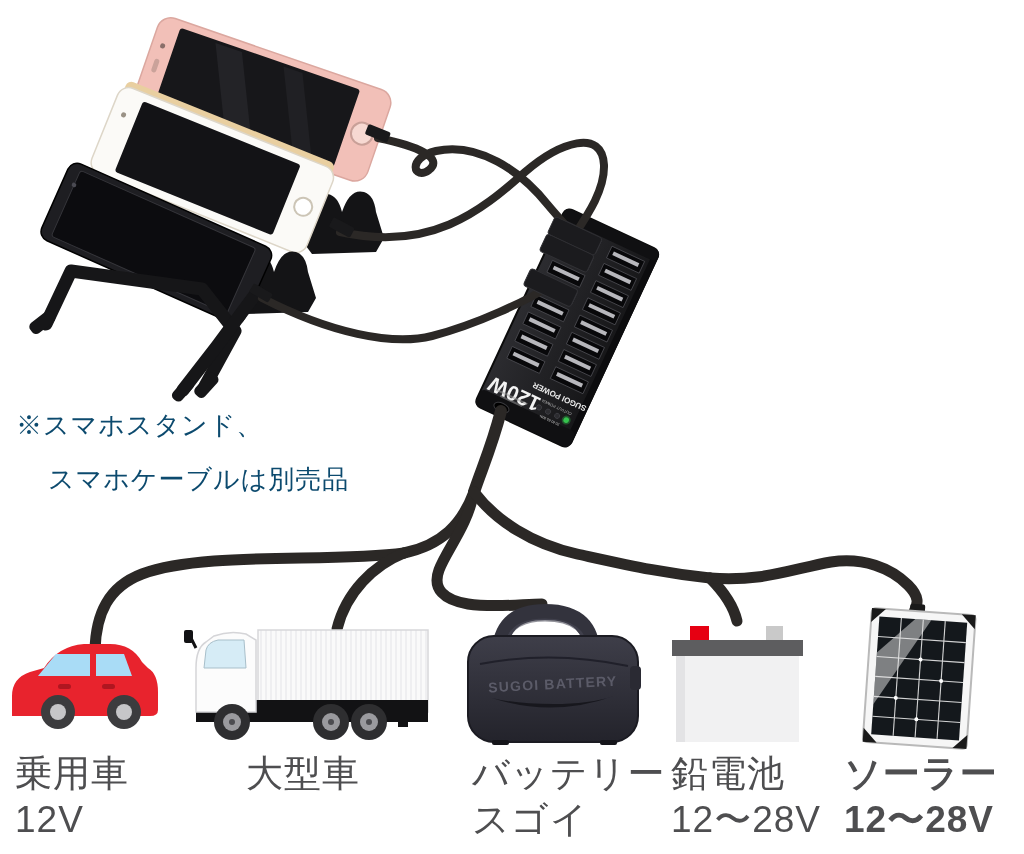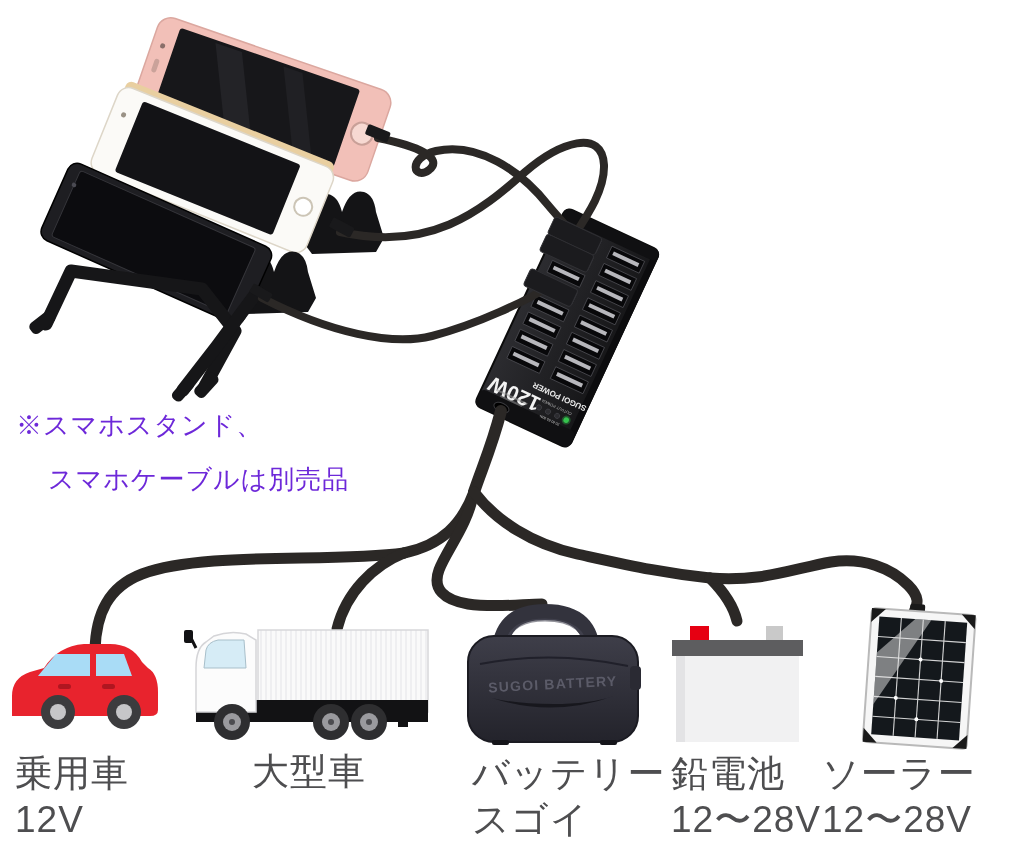--- a/index.html
+++ b/index.html
@@ -1,25 +1,25 @@
 <!DOCTYPE html>
 <html><head>
 <meta charset="utf-8">
 <style>
   html,body{margin:0;padding:0;background:#ffffff;}
   #stage{position:relative;width:1024px;height:854px;background:#ffffff;overflow:hidden;
          font-family:"Liberation Sans",sans-serif;}
   #art{position:absolute;left:0;top:0;}
   .note{position:absolute;left:16px;top:408px;font-size:26px;line-height:34px;
-        color:#6d28d9;font-weight:300;letter-spacing:1px;}
+        color:#0c4a6e;font-weight:300;letter-spacing:1px;}
   .note .l2{padding-left:32px;margin-top:20px;}
   .label{position:absolute;top:751px;font-size:37px;line-height:46px;color:#4e4e50;letter-spacing:1px;}
   .label div{white-space:nowrap;}
-  .lab-car{left:15px;} .lab-truck{left:252px;font-family:Liberation Mono, monospace;} .lab-pb{left:472px;}
-  .lab-lead{left:671px;} .lab-solar{left:822px;}
+  .lab-car{left:15px;} .lab-truck{left:246px;} .lab-pb{left:472px;}
+  .lab-lead{left:671px;} .lab-solar{left:844px;font-weight:bold;}
   svg text{font-family:"Liberation Sans",sans-serif;}
 </style>
 </head>
 <body>
 
 <div id="stage">
 
 <svg id="art" width="1024" height="854" viewBox="0 0 1024 854">
   <defs>
     <linearGradient id="hubGrad" x1="0" y1="0" x2="1" y2="0">

